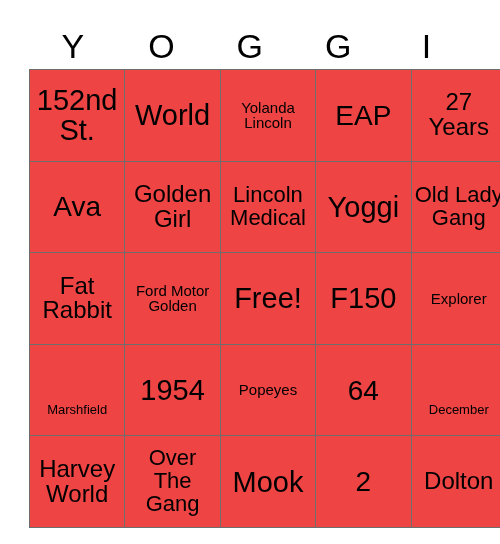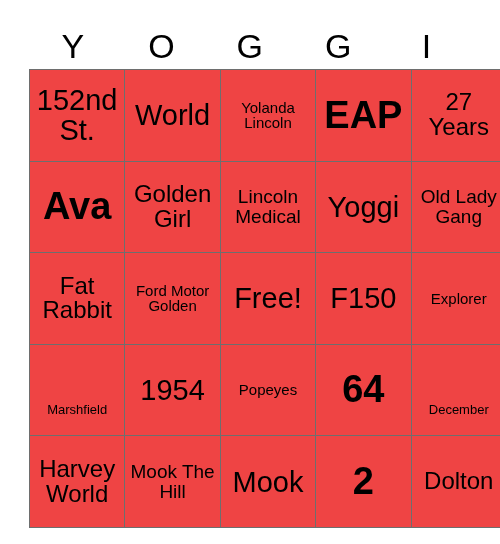--- a/index.html
+++ b/index.html
@@ -56,24 +56,24 @@
     overflow: hidden;
     background: #ef4444;
   }
   .cell-text {
     display: block;
     line-height: 1.04;
     word-wrap: break-word;
   }
 
   
-  .fs-xl  { font-size: 38px; font-weight: bold; }
+  .fs-xl  { font-size: 28px; }
   .fs-lg  { font-size: 29px; }
   .fs-md  { font-size: 24px; }
-  .fs-sm  { font-size: 19px; }
+  .fs-sm  { font-size: 22px; }
   .fs-xs  { font-size: 15px; }
   .fs-xxs { font-size: 13px; margin-top: 40px; }
 </style>
 </head>
 <body>
 
 <div id="card">
 
   <div id="header-row">
     <div class="header-cell">Y</div>
@@ -151,21 +151,21 @@
           </td>
         <td>
             <span class="cell-text fs-xxs">December</span>
           </td>
       </tr>
       <tr>
         <td>
             <span class="cell-text fs-md">Harvey World</span>
           </td>
         <td>
-            <span class="cell-text fs-sm">Mook The Hill</span>
+            <span class="cell-text fs-sm">Over The Gang</span>
           </td>
         <td>
             <span class="cell-text fs-lg">Mook</span>
           </td>
         <td>
             <span class="cell-text fs-xl">2</span>
           </td>
         <td>
             <span class="cell-text fs-md">Dolton</span>
           </td>

